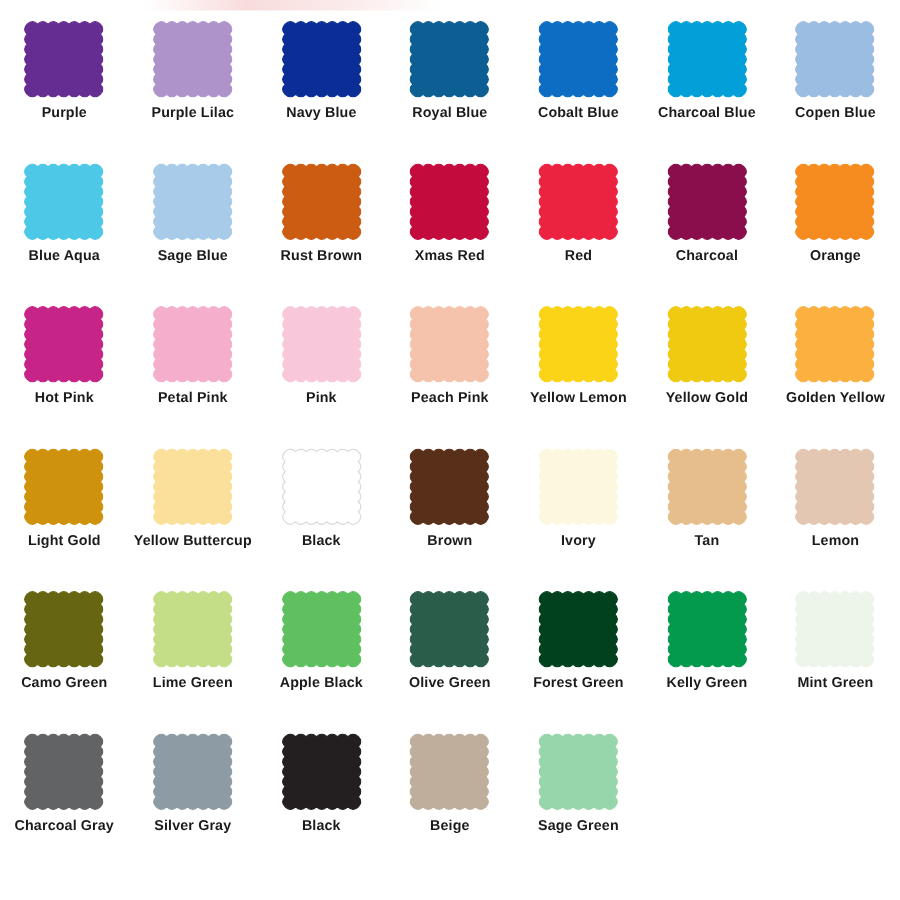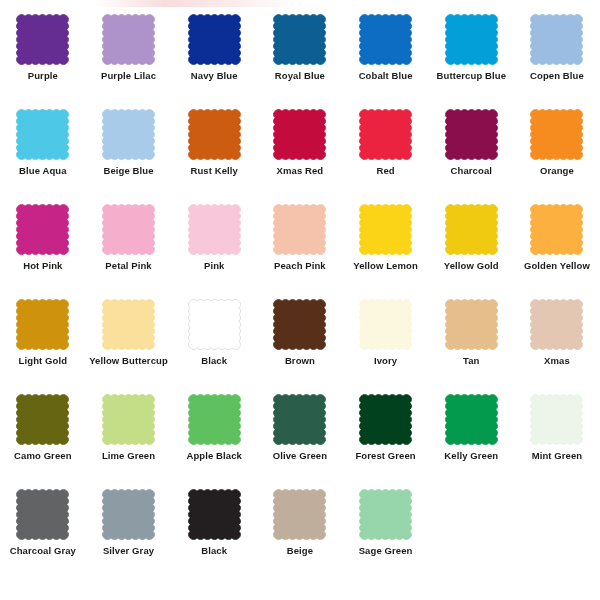--- a/index.html
+++ b/index.html
@@ -117,21 +117,21 @@
         </svg>
       </div>
       <div class="swatch-label">Cobalt Blue</div>
     </div>
     <div class="swatch-cell">
       <div class="swatch-chip">
         <svg viewBox="0 0 53 51" xmlns="http://www.w3.org/2000/svg">
           <path d="M 2.1 2.1 Q 5.585714285714285 -1.2600000000000002 9.071428571428571 2.1 Q 12.557142857142857 -1.2600000000000002 16.04285714285714 2.1 Q 19.528571428571425 -1.2600000000000002 23.014285714285712 2.1 Q 26.499999999999996 -1.2600000000000002 29.985714285714284 2.1 Q 33.47142857142857 -1.2600000000000002 36.957142857142856 2.1 Q 40.44285714285714 -1.2600000000000002 43.92857142857142 2.1 Q 47.41428571428571 -1.2600000000000002 50.9 2.1 Q 54.26 5.442857142857143 50.9 8.785714285714285 Q 54.26 12.128571428571426 50.9 15.47142857142857 Q 54.26 18.814285714285713 50.9 22.15714285714286 Q 54.26 25.5 50.9 28.84285714285714 Q 54.26 32.18571428571428 50.9 35.528571428571425 Q 54.26 38.87142857142857 50.9 42.214285714285715 Q 54.26 45.55714285714286 50.9 48.9 Q 47.41428571428571 52.26 43.92857142857143 48.9 Q 40.44285714285714 52.26 36.957142857142856 48.9 Q 33.47142857142857 52.26 29.985714285714288 48.9 Q 26.500000000000004 52.26 23.014285714285716 48.9 Q 19.528571428571432 52.26 16.042857142857144 48.9 Q 12.557142857142859 52.26 9.071428571428577 48.9 Q 5.585714285714291 52.26 2.1000000000000014 48.9 Q -1.2600000000000002 45.55714285714286 2.1 42.214285714285715 Q -1.2600000000000002 38.871428571428574 2.1 35.528571428571425 Q -1.2600000000000002 32.18571428571428 2.1 28.84285714285714 Q -1.2600000000000002 25.5 2.1 22.15714285714286 Q -1.2600000000000002 18.814285714285717 2.1 15.471428571428575 Q -1.2600000000000002 12.128571428571433 2.1 8.785714285714285 Q -1.2600000000000002 5.442857142857142 2.1 2.1000000000000014 Z" fill="#029FD8" stroke="#029FD8" stroke-width="0.8"></path>
         </svg>
       </div>
-      <div class="swatch-label">Buttercup Blue</div>
+      <div class="swatch-label">Charcoal Blue</div>
     </div>
     <div class="swatch-cell">
       <div class="swatch-chip">
         <svg viewBox="0 0 53 51" xmlns="http://www.w3.org/2000/svg">
           <path d="M 2.1 2.1 Q 5.585714285714285 -1.2600000000000002 9.071428571428571 2.1 Q 12.557142857142857 -1.2600000000000002 16.04285714285714 2.1 Q 19.528571428571425 -1.2600000000000002 23.014285714285712 2.1 Q 26.499999999999996 -1.2600000000000002 29.985714285714284 2.1 Q 33.47142857142857 -1.2600000000000002 36.957142857142856 2.1 Q 40.44285714285714 -1.2600000000000002 43.92857142857142 2.1 Q 47.41428571428571 -1.2600000000000002 50.9 2.1 Q 54.26 5.442857142857143 50.9 8.785714285714285 Q 54.26 12.128571428571426 50.9 15.47142857142857 Q 54.26 18.814285714285713 50.9 22.15714285714286 Q 54.26 25.5 50.9 28.84285714285714 Q 54.26 32.18571428571428 50.9 35.528571428571425 Q 54.26 38.87142857142857 50.9 42.214285714285715 Q 54.26 45.55714285714286 50.9 48.9 Q 47.41428571428571 52.26 43.92857142857143 48.9 Q 40.44285714285714 52.26 36.957142857142856 48.9 Q 33.47142857142857 52.26 29.985714285714288 48.9 Q 26.500000000000004 52.26 23.014285714285716 48.9 Q 19.528571428571432 52.26 16.042857142857144 48.9 Q 12.557142857142859 52.26 9.071428571428577 48.9 Q 5.585714285714291 52.26 2.1000000000000014 48.9 Q -1.2600000000000002 45.55714285714286 2.1 42.214285714285715 Q -1.2600000000000002 38.871428571428574 2.1 35.528571428571425 Q -1.2600000000000002 32.18571428571428 2.1 28.84285714285714 Q -1.2600000000000002 25.5 2.1 22.15714285714286 Q -1.2600000000000002 18.814285714285717 2.1 15.471428571428575 Q -1.2600000000000002 12.128571428571433 2.1 8.785714285714285 Q -1.2600000000000002 5.442857142857142 2.1 2.1000000000000014 Z" fill="#9CBDE2" stroke="#9CBDE2" stroke-width="0.8"></path>
         </svg>
       </div>
       <div class="swatch-label">Copen Blue</div>
     </div>
     <div class="swatch-cell">
@@ -141,29 +141,29 @@
         </svg>
       </div>
       <div class="swatch-label">Blue Aqua</div>
     </div>
     <div class="swatch-cell">
       <div class="swatch-chip">
         <svg viewBox="0 0 53 51" xmlns="http://www.w3.org/2000/svg">
           <path d="M 2.1 2.1 Q 5.585714285714285 -1.2600000000000002 9.071428571428571 2.1 Q 12.557142857142857 -1.2600000000000002 16.04285714285714 2.1 Q 19.528571428571425 -1.2600000000000002 23.014285714285712 2.1 Q 26.499999999999996 -1.2600000000000002 29.985714285714284 2.1 Q 33.47142857142857 -1.2600000000000002 36.957142857142856 2.1 Q 40.44285714285714 -1.2600000000000002 43.92857142857142 2.1 Q 47.41428571428571 -1.2600000000000002 50.9 2.1 Q 54.26 5.442857142857143 50.9 8.785714285714285 Q 54.26 12.128571428571426 50.9 15.47142857142857 Q 54.26 18.814285714285713 50.9 22.15714285714286 Q 54.26 25.5 50.9 28.84285714285714 Q 54.26 32.18571428571428 50.9 35.528571428571425 Q 54.26 38.87142857142857 50.9 42.214285714285715 Q 54.26 45.55714285714286 50.9 48.9 Q 47.41428571428571 52.26 43.92857142857143 48.9 Q 40.44285714285714 52.26 36.957142857142856 48.9 Q 33.47142857142857 52.26 29.985714285714288 48.9 Q 26.500000000000004 52.26 23.014285714285716 48.9 Q 19.528571428571432 52.26 16.042857142857144 48.9 Q 12.557142857142859 52.26 9.071428571428577 48.9 Q 5.585714285714291 52.26 2.1000000000000014 48.9 Q -1.2600000000000002 45.55714285714286 2.1 42.214285714285715 Q -1.2600000000000002 38.871428571428574 2.1 35.528571428571425 Q -1.2600000000000002 32.18571428571428 2.1 28.84285714285714 Q -1.2600000000000002 25.5 2.1 22.15714285714286 Q -1.2600000000000002 18.814285714285717 2.1 15.471428571428575 Q -1.2600000000000002 12.128571428571433 2.1 8.785714285714285 Q -1.2600000000000002 5.442857142857142 2.1 2.1000000000000014 Z" fill="#A7CBE8" stroke="#A7CBE8" stroke-width="0.8"></path>
         </svg>
       </div>
-      <div class="swatch-label">Beige Blue</div>
+      <div class="swatch-label">Sage Blue</div>
     </div>
     <div class="swatch-cell">
       <div class="swatch-chip">
         <svg viewBox="0 0 53 51" xmlns="http://www.w3.org/2000/svg">
           <path d="M 2.1 2.1 Q 5.585714285714285 -1.2600000000000002 9.071428571428571 2.1 Q 12.557142857142857 -1.2600000000000002 16.04285714285714 2.1 Q 19.528571428571425 -1.2600000000000002 23.014285714285712 2.1 Q 26.499999999999996 -1.2600000000000002 29.985714285714284 2.1 Q 33.47142857142857 -1.2600000000000002 36.957142857142856 2.1 Q 40.44285714285714 -1.2600000000000002 43.92857142857142 2.1 Q 47.41428571428571 -1.2600000000000002 50.9 2.1 Q 54.26 5.442857142857143 50.9 8.785714285714285 Q 54.26 12.128571428571426 50.9 15.47142857142857 Q 54.26 18.814285714285713 50.9 22.15714285714286 Q 54.26 25.5 50.9 28.84285714285714 Q 54.26 32.18571428571428 50.9 35.528571428571425 Q 54.26 38.87142857142857 50.9 42.214285714285715 Q 54.26 45.55714285714286 50.9 48.9 Q 47.41428571428571 52.26 43.92857142857143 48.9 Q 40.44285714285714 52.26 36.957142857142856 48.9 Q 33.47142857142857 52.26 29.985714285714288 48.9 Q 26.500000000000004 52.26 23.014285714285716 48.9 Q 19.528571428571432 52.26 16.042857142857144 48.9 Q 12.557142857142859 52.26 9.071428571428577 48.9 Q 5.585714285714291 52.26 2.1000000000000014 48.9 Q -1.2600000000000002 45.55714285714286 2.1 42.214285714285715 Q -1.2600000000000002 38.871428571428574 2.1 35.528571428571425 Q -1.2600000000000002 32.18571428571428 2.1 28.84285714285714 Q -1.2600000000000002 25.5 2.1 22.15714285714286 Q -1.2600000000000002 18.814285714285717 2.1 15.471428571428575 Q -1.2600000000000002 12.128571428571433 2.1 8.785714285714285 Q -1.2600000000000002 5.442857142857142 2.1 2.1000000000000014 Z" fill="#CB5C11" stroke="#CB5C11" stroke-width="0.8"></path>
         </svg>
       </div>
-      <div class="swatch-label">Rust Kelly</div>
+      <div class="swatch-label">Rust Brown</div>
     </div>
     <div class="swatch-cell">
       <div class="swatch-chip">
         <svg viewBox="0 0 53 51" xmlns="http://www.w3.org/2000/svg">
           <path d="M 2.1 2.1 Q 5.585714285714285 -1.2600000000000002 9.071428571428571 2.1 Q 12.557142857142857 -1.2600000000000002 16.04285714285714 2.1 Q 19.528571428571425 -1.2600000000000002 23.014285714285712 2.1 Q 26.499999999999996 -1.2600000000000002 29.985714285714284 2.1 Q 33.47142857142857 -1.2600000000000002 36.957142857142856 2.1 Q 40.44285714285714 -1.2600000000000002 43.92857142857142 2.1 Q 47.41428571428571 -1.2600000000000002 50.9 2.1 Q 54.26 5.442857142857143 50.9 8.785714285714285 Q 54.26 12.128571428571426 50.9 15.47142857142857 Q 54.26 18.814285714285713 50.9 22.15714285714286 Q 54.26 25.5 50.9 28.84285714285714 Q 54.26 32.18571428571428 50.9 35.528571428571425 Q 54.26 38.87142857142857 50.9 42.214285714285715 Q 54.26 45.55714285714286 50.9 48.9 Q 47.41428571428571 52.26 43.92857142857143 48.9 Q 40.44285714285714 52.26 36.957142857142856 48.9 Q 33.47142857142857 52.26 29.985714285714288 48.9 Q 26.500000000000004 52.26 23.014285714285716 48.9 Q 19.528571428571432 52.26 16.042857142857144 48.9 Q 12.557142857142859 52.26 9.071428571428577 48.9 Q 5.585714285714291 52.26 2.1000000000000014 48.9 Q -1.2600000000000002 45.55714285714286 2.1 42.214285714285715 Q -1.2600000000000002 38.871428571428574 2.1 35.528571428571425 Q -1.2600000000000002 32.18571428571428 2.1 28.84285714285714 Q -1.2600000000000002 25.5 2.1 22.15714285714286 Q -1.2600000000000002 18.814285714285717 2.1 15.471428571428575 Q -1.2600000000000002 12.128571428571433 2.1 8.785714285714285 Q -1.2600000000000002 5.442857142857142 2.1 2.1000000000000014 Z" fill="#C30B3E" stroke="#C30B3E" stroke-width="0.8"></path>
         </svg>
       </div>
       <div class="swatch-label">Xmas Red</div>
     </div>
     <div class="swatch-cell">
@@ -293,21 +293,21 @@
         </svg>
       </div>
       <div class="swatch-label">Tan</div>
     </div>
     <div class="swatch-cell">
       <div class="swatch-chip">
         <svg viewBox="0 0 53 51" xmlns="http://www.w3.org/2000/svg">
           <path d="M 2.1 2.1 Q 5.585714285714285 -1.2600000000000002 9.071428571428571 2.1 Q 12.557142857142857 -1.2600000000000002 16.04285714285714 2.1 Q 19.528571428571425 -1.2600000000000002 23.014285714285712 2.1 Q 26.499999999999996 -1.2600000000000002 29.985714285714284 2.1 Q 33.47142857142857 -1.2600000000000002 36.957142857142856 2.1 Q 40.44285714285714 -1.2600000000000002 43.92857142857142 2.1 Q 47.41428571428571 -1.2600000000000002 50.9 2.1 Q 54.26 5.442857142857143 50.9 8.785714285714285 Q 54.26 12.128571428571426 50.9 15.47142857142857 Q 54.26 18.814285714285713 50.9 22.15714285714286 Q 54.26 25.5 50.9 28.84285714285714 Q 54.26 32.18571428571428 50.9 35.528571428571425 Q 54.26 38.87142857142857 50.9 42.214285714285715 Q 54.26 45.55714285714286 50.9 48.9 Q 47.41428571428571 52.26 43.92857142857143 48.9 Q 40.44285714285714 52.26 36.957142857142856 48.9 Q 33.47142857142857 52.26 29.985714285714288 48.9 Q 26.500000000000004 52.26 23.014285714285716 48.9 Q 19.528571428571432 52.26 16.042857142857144 48.9 Q 12.557142857142859 52.26 9.071428571428577 48.9 Q 5.585714285714291 52.26 2.1000000000000014 48.9 Q -1.2600000000000002 45.55714285714286 2.1 42.214285714285715 Q -1.2600000000000002 38.871428571428574 2.1 35.528571428571425 Q -1.2600000000000002 32.18571428571428 2.1 28.84285714285714 Q -1.2600000000000002 25.5 2.1 22.15714285714286 Q -1.2600000000000002 18.814285714285717 2.1 15.471428571428575 Q -1.2600000000000002 12.128571428571433 2.1 8.785714285714285 Q -1.2600000000000002 5.442857142857142 2.1 2.1000000000000014 Z" fill="#E3C7B2" stroke="#E3C7B2" stroke-width="0.8"></path>
         </svg>
       </div>
-      <div class="swatch-label">Xmas</div>
+      <div class="swatch-label">Lemon</div>
     </div>
     <div class="swatch-cell">
       <div class="swatch-chip">
         <svg viewBox="0 0 53 51" xmlns="http://www.w3.org/2000/svg">
           <path d="M 2.1 2.1 Q 5.585714285714285 -1.2600000000000002 9.071428571428571 2.1 Q 12.557142857142857 -1.2600000000000002 16.04285714285714 2.1 Q 19.528571428571425 -1.2600000000000002 23.014285714285712 2.1 Q 26.499999999999996 -1.2600000000000002 29.985714285714284 2.1 Q 33.47142857142857 -1.2600000000000002 36.957142857142856 2.1 Q 40.44285714285714 -1.2600000000000002 43.92857142857142 2.1 Q 47.41428571428571 -1.2600000000000002 50.9 2.1 Q 54.26 5.442857142857143 50.9 8.785714285714285 Q 54.26 12.128571428571426 50.9 15.47142857142857 Q 54.26 18.814285714285713 50.9 22.15714285714286 Q 54.26 25.5 50.9 28.84285714285714 Q 54.26 32.18571428571428 50.9 35.528571428571425 Q 54.26 38.87142857142857 50.9 42.214285714285715 Q 54.26 45.55714285714286 50.9 48.9 Q 47.41428571428571 52.26 43.92857142857143 48.9 Q 40.44285714285714 52.26 36.957142857142856 48.9 Q 33.47142857142857 52.26 29.985714285714288 48.9 Q 26.500000000000004 52.26 23.014285714285716 48.9 Q 19.528571428571432 52.26 16.042857142857144 48.9 Q 12.557142857142859 52.26 9.071428571428577 48.9 Q 5.585714285714291 52.26 2.1000000000000014 48.9 Q -1.2600000000000002 45.55714285714286 2.1 42.214285714285715 Q -1.2600000000000002 38.871428571428574 2.1 35.528571428571425 Q -1.2600000000000002 32.18571428571428 2.1 28.84285714285714 Q -1.2600000000000002 25.5 2.1 22.15714285714286 Q -1.2600000000000002 18.814285714285717 2.1 15.471428571428575 Q -1.2600000000000002 12.128571428571433 2.1 8.785714285714285 Q -1.2600000000000002 5.442857142857142 2.1 2.1000000000000014 Z" fill="#656512" stroke="#656512" stroke-width="0.8"></path>
         </svg>
       </div>
       <div class="swatch-label">Camo Green</div>
     </div>
     <div class="swatch-cell">

